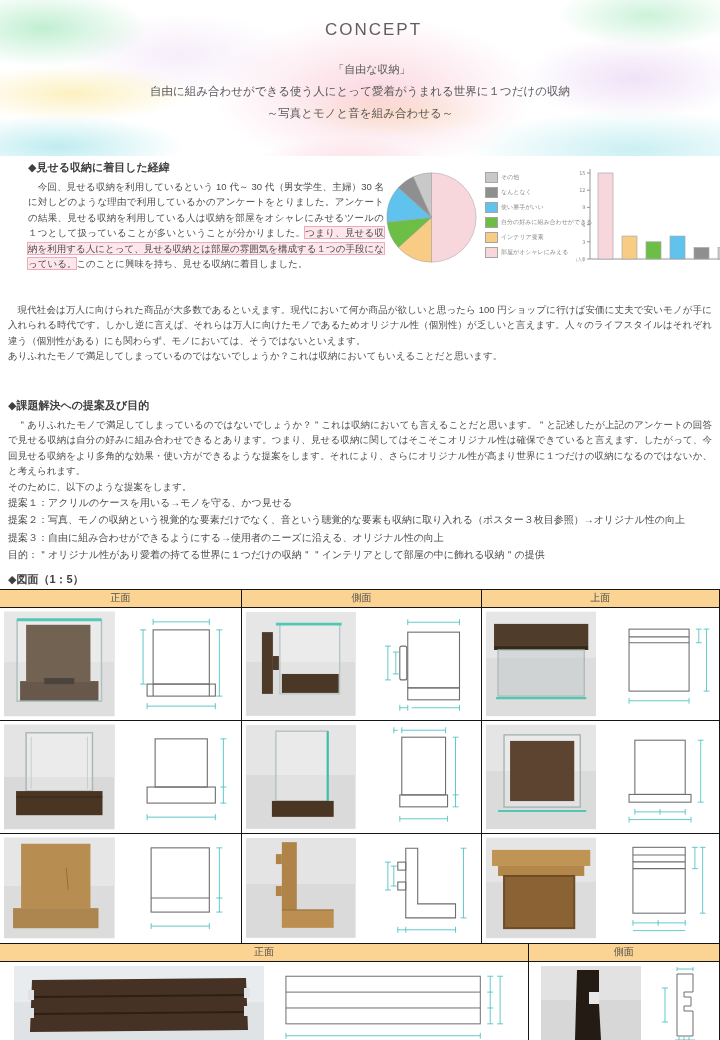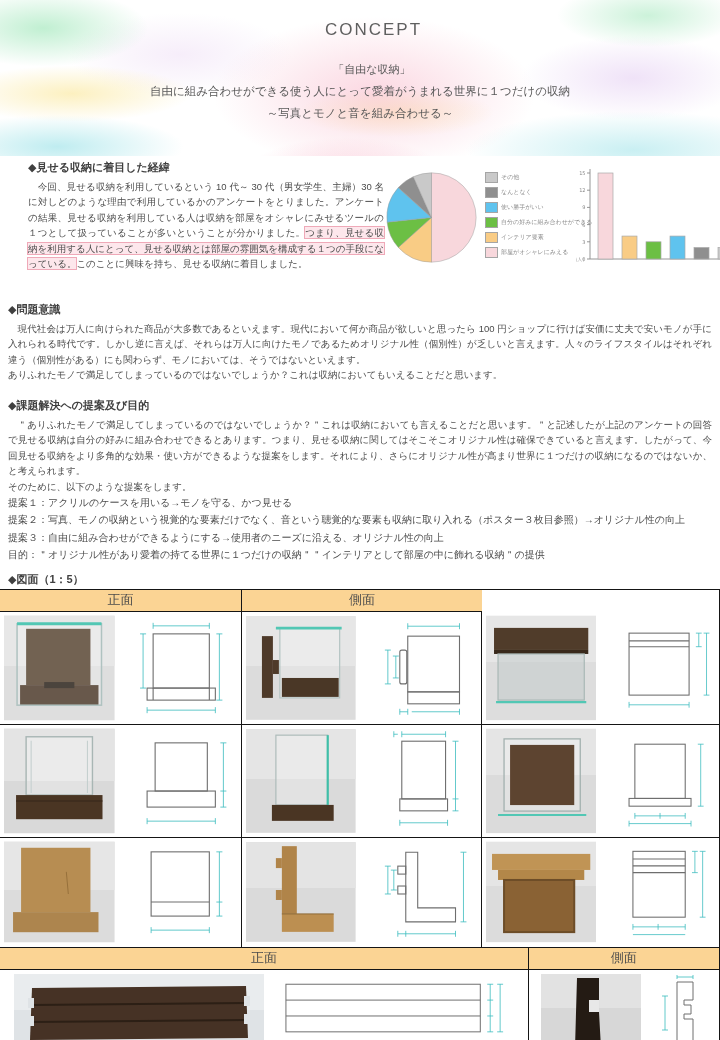--- a/index.html
+++ b/index.html
@@ -45,21 +45,21 @@
   .s2 { margin-top:12px; height:94px; }
   .s3 { margin-top:2px; }
   .proposal-line { font-size:10px; line-height:1.75; color:#4b4b4b; }
 
   .zumen-head { padding:0 8px; margin-top:8px; font-size:11px; font-weight:bold; color:#404040; height:17px; }
 
   
   .dtable { border:1.5px solid #151515; border-left:none; border-right:1.5px solid #151515; width:720px; }
   .dhead, .drow { display:grid; grid-template-columns:242px 240px 236.5px; }
   .dhead2 { display:grid; grid-template-columns:529px 189.5px; }
-  .hcell { background:#fbd494; border-right:1px solid #151515; border-bottom:1px solid #151515; text-align:center; font-size:13px; color:#4c4c4c; padding:1px 0 2px; }
+  .hcell { background:#fbd494; border-right:1px solid #151515; border-bottom:1px solid #151515; text-align:center; font-size:10px; color:#4c4c4c; padding:1px 0 2px; }
   .hcell:last-child { border-right:none; }
   .dhead2 .hcell { border-top:1px solid #151515; }
   .dcell { border-right:1px solid #151515; border-bottom:1px solid #151515; display:flex; align-items:center; overflow:hidden; background:#fff; }
   .dcell:last-child { border-right:none; }
   .drow3 .dcell { border-bottom:none; }
   .photo { margin:3px 2px 3px 4px; }
   .tech  { margin:0 2px; }
   .brow { display:grid; grid-template-columns:529px 189.5px; height:86px; }
   .brow .dcell { border-bottom:none; }
   .bleft { display:flex; align-items:center; gap:14px; padding-left:14px; }
@@ -135,21 +135,20 @@
         <rect x="49" y="70.06666666666666" width="15" height="22.933333333333334" fill="#f9cc85" stroke="#a9a9a9" stroke-width=".7"></rect>
         <rect x="73" y="75.8" width="15" height="17.2" fill="#6cbf44" stroke="#a9a9a9" stroke-width=".7"></rect>
         <rect x="97" y="70.06666666666666" width="15" height="22.933333333333334" fill="#5fc3ee" stroke="#a9a9a9" stroke-width=".7"></rect>
         <rect x="121" y="81.53333333333333" width="15" height="11.466666666666667" fill="#8f8f8f" stroke="#a9a9a9" stroke-width=".7"></rect>
         <rect x="145" y="81.53333333333333" width="15" height="11.466666666666667" fill="#c9c9c9" stroke="#a9a9a9" stroke-width=".7"></rect>
       </svg>
   </div>
 </section>
 
 <section class="s2">
-  <div class="sec-head">◆問題意識</div>
   <div class="body-txt">　現代社会は万人に向けられた商品が大多数であるといえます。現代において何か商品が欲しいと思ったら 100 円ショップに行けば安価に丈夫で安いモノが手に入れられる時代です。しかし逆に言えば、それらは万人に向けたモノであるためオリジナル性（個別性）が乏しいと言えます。人々のライフスタイルはそれぞれ違う（個別性がある）にも関わらず、モノにおいては、そうではないといえます。</div>
   <div class="body-txt">ありふれたモノで満足してしまっているのではないでしょうか？これは収納においてもいえることだと思います。</div>
 </section>
 
 <section class="s3">
   <div class="sec-head">◆課題解決への提案及び目的</div>
   <div class="body-txt">　＂ありふれたモノで満足してしまっているのではないでしょうか？＂これは収納においても言えることだと思います。＂と記述したが上記のアンケートの回答で見せる収納は自分の好みに組み合わせできるとあります。つまり、見せる収納に関してはそこそこオリジナル性は確保できていると言えます。したがって、今回見せる収納をより多角的な効果・使い方ができるような提案をします。それにより、さらにオリジナル性が高まり世界に１つだけの収納になるのではないか、と考えられます。</div>
   <div class="body-txt">そのために、以下のような提案をします。</div>
   <div class="proposal-line">提案１：アクリルのケースを用いる→モノを守る、かつ見せる</div>
   <div class="proposal-line">提案２：写真、モノの収納という視覚的な要素だけでなく、音という聴覚的な要素も収納に取り入れる（ポスター３枚目参照）→オリジナル性の向上</div>
@@ -157,20 +156,21 @@
   <div class="proposal-line">目的：＂オリジナル性があり愛着の持てる世界に１つだけの収納＂＂インテリアとして部屋の中に飾れる収納＂の提供</div>
 </section>
 
 <div class="zumen-head">◆図面（1：5）</div>
 
 <div class="dtable">
 
   <div class="dhead">
     <div class="hcell">正面</div>
     <div class="hcell">側面</div>
+    <div class="hcell">上面</div>
   </div>
 
   <div class="drow" style="height:113px">
     <div class="dcell">
       <svg class="photo" width="112" height="106" viewBox="0 0 110 104">
         <rect width="110" height="104" fill="#dedede"></rect>
           <rect width="110" height="50" fill="#e7e7e7"></rect>
         <rect x="22" y="13" width="64" height="56" fill="#54402d"></rect>
         <rect x="16" y="69" width="78" height="20" fill="#473424"></rect>
         <rect x="40" y="66" width="30" height="6" fill="#241b13"></rect>

